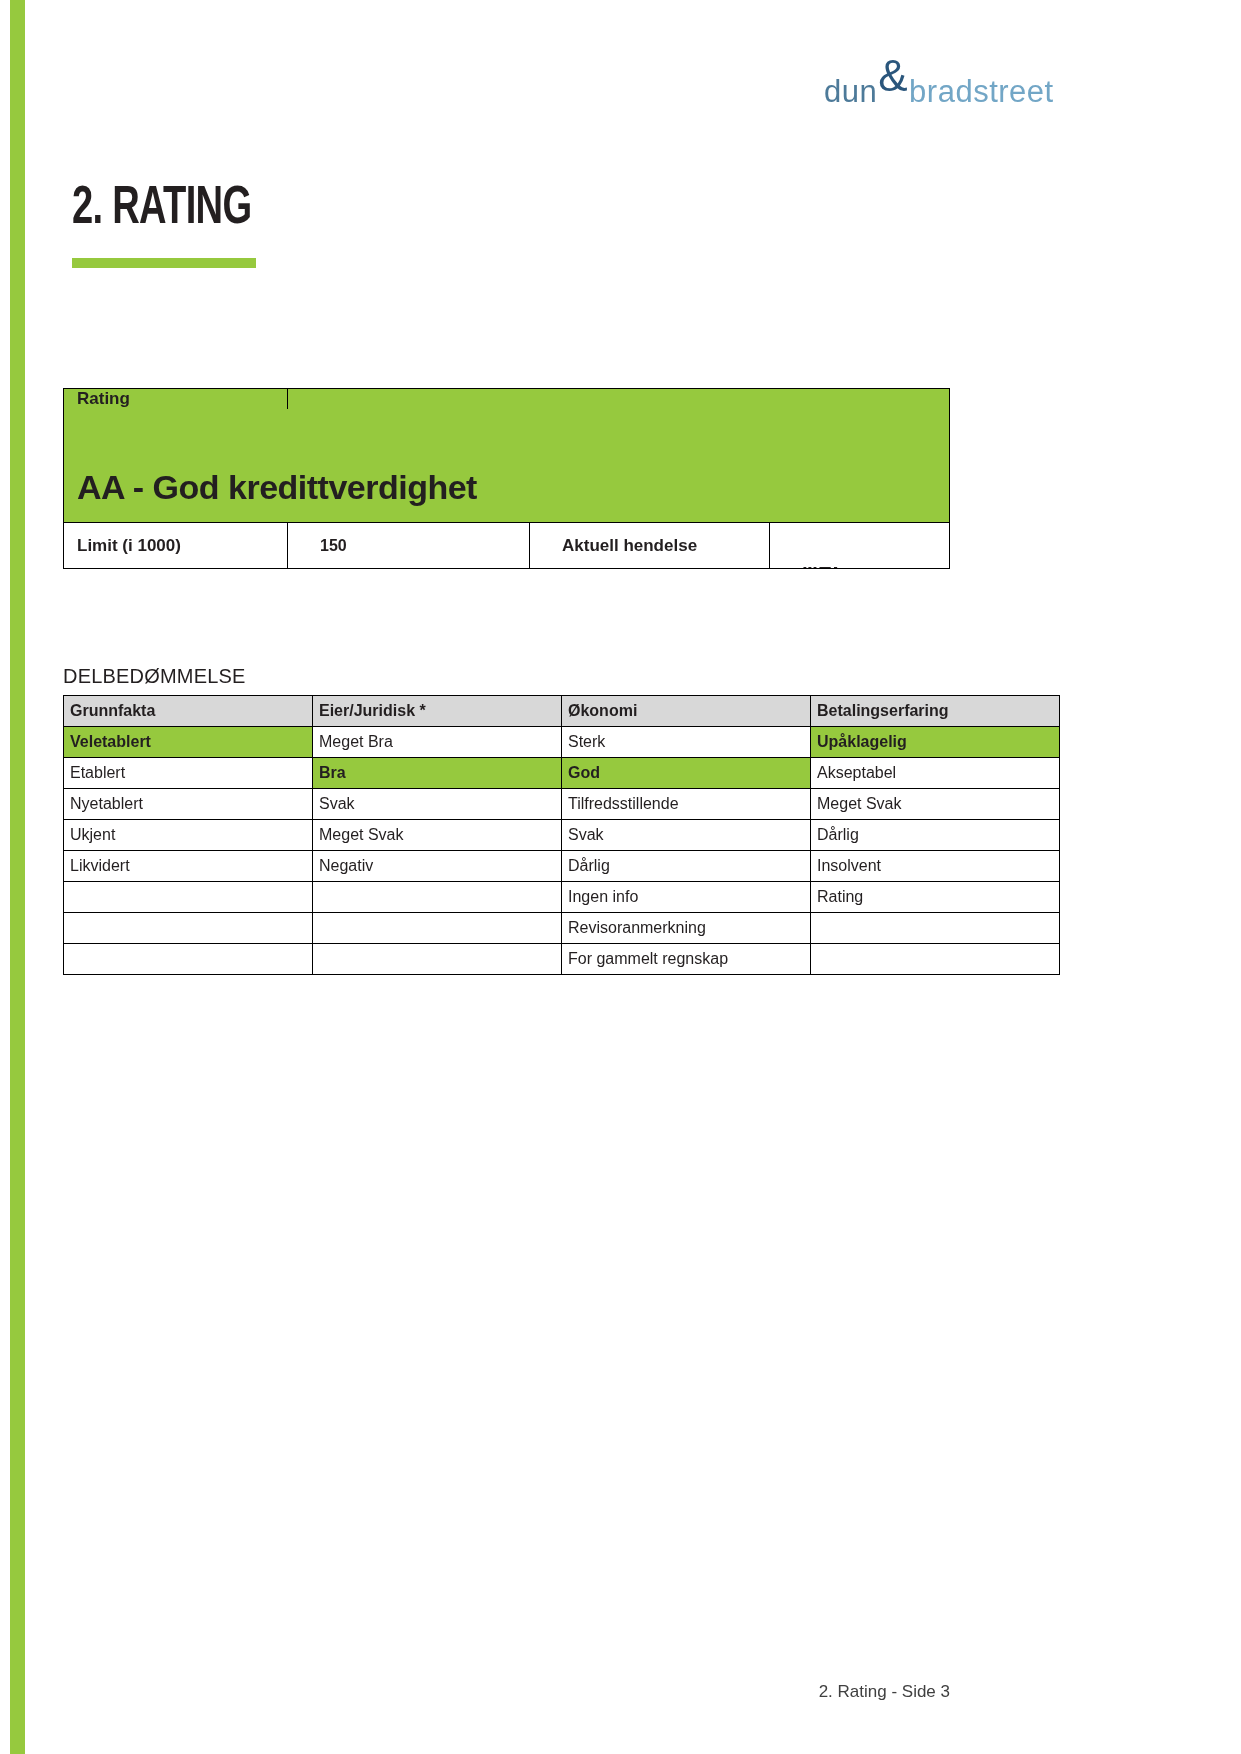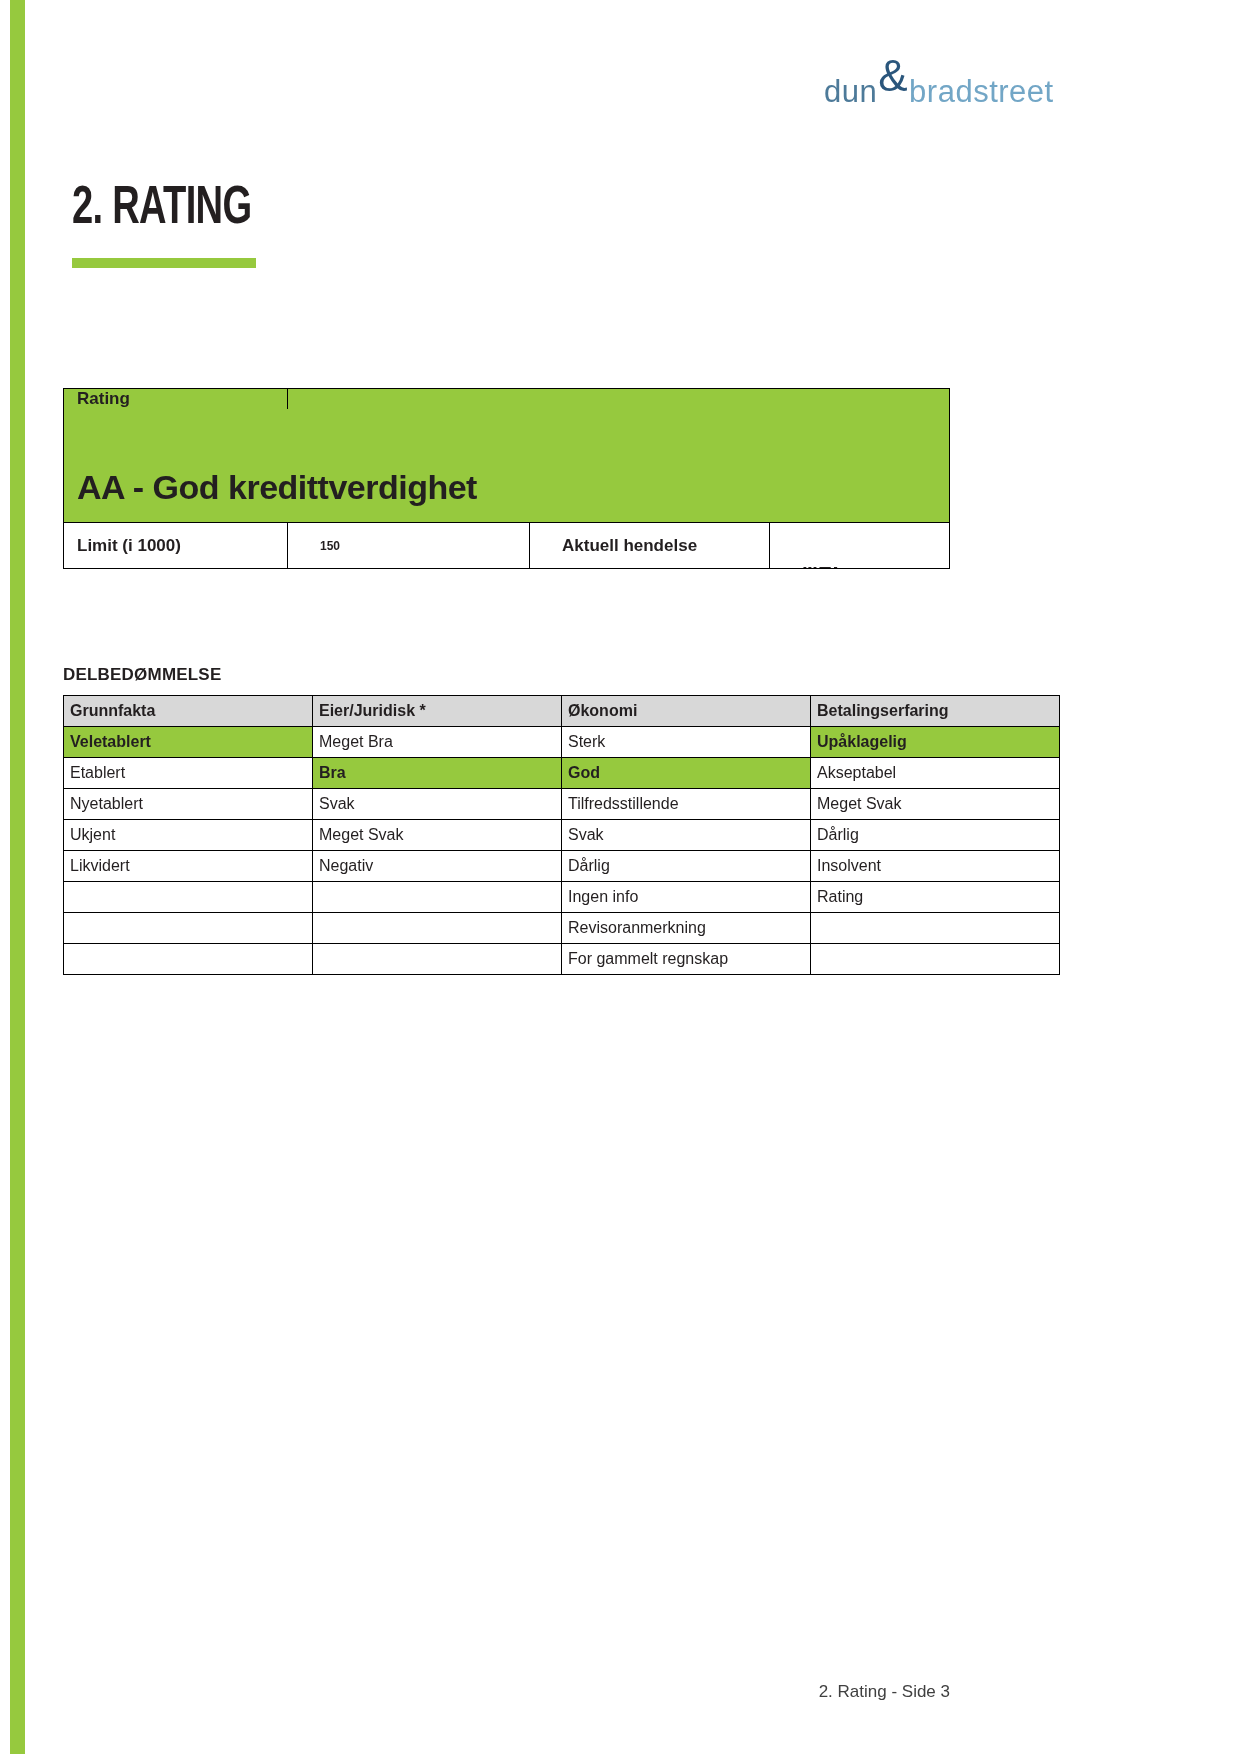--- a/index.html
+++ b/index.html
@@ -52,27 +52,27 @@
     box-sizing:border-box;display:flex;align-items:center;
     padding-left:13px;border-right:1px solid #000;overflow:hidden;
   }
   .rt-cell:last-child{border-right:none;margin-top:44px;}
   .c1{width:224px;flex:none;}
   .c2{width:223px;flex:none;}
   .c3{width:221px;flex:none;}
   .c4{flex:1;}
   .rt-label{font-size:17px;font-weight:bold;}
   .rt-big{font-size:34px;font-weight:bold;letter-spacing:-.5px;}
-  .rt-mid{font-size:12px;font-weight:bold;}
+  .rt-mid{font-size:16px;font-weight:bold;}
   .rt-nei{font-size:22px;font-weight:bold;}
 
   
   .section-title{
     position:absolute;left:63px;top:665px;
-    font-size:17px;font-weight:bold;letter-spacing:.2px;
+    font-size:20px;font-weight:normal;letter-spacing:.2px;
   }
   .db-table{
     position:absolute;left:63px;top:695px;width:997px;
     border-collapse:collapse;table-layout:fixed;
   }
   .db-table th,.db-table td{
     border:1px solid #000;height:31px;box-sizing:border-box;
     padding:0 4px 0 6px;font-size:16px;text-align:left;
     white-space:nowrap;overflow:hidden;vertical-align:middle;
   }

